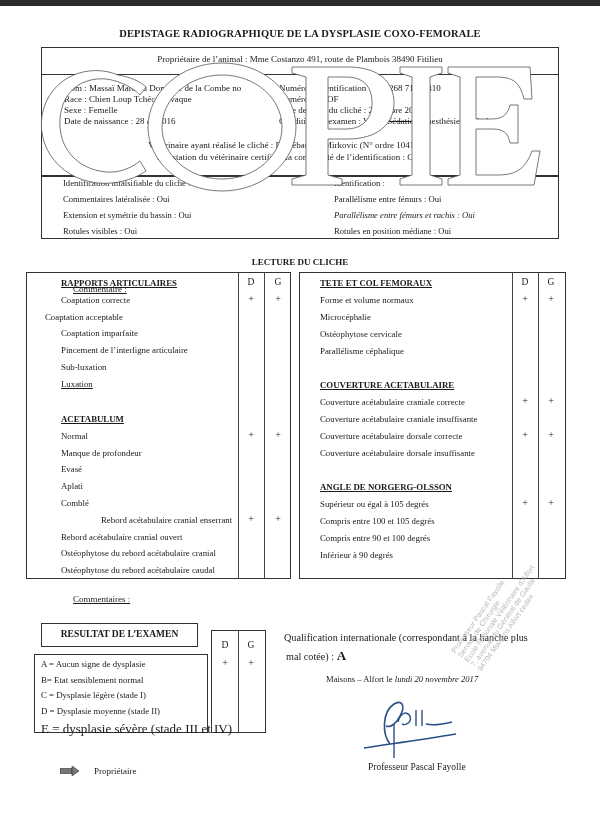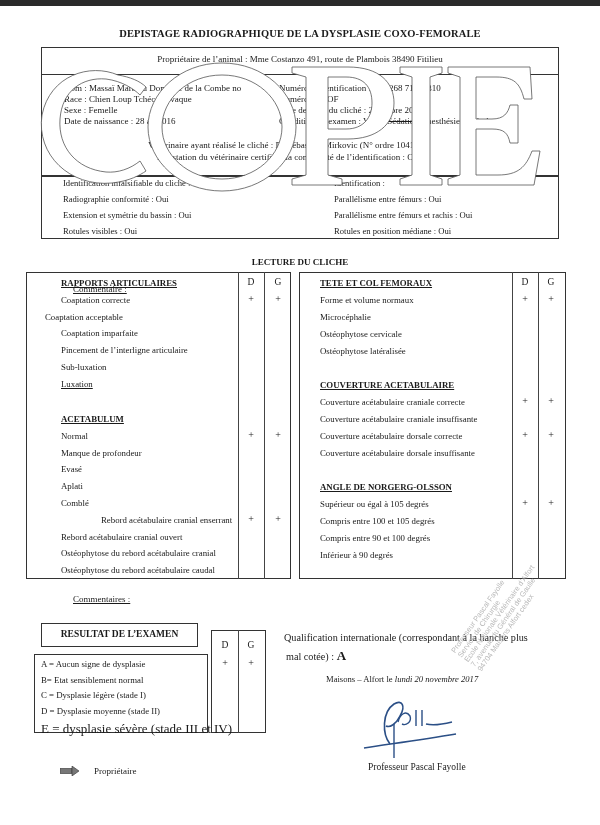--- a/index.html
+++ b/index.html
@@ -48,26 +48,26 @@
   <span>Conditions d’examen : Vigile</span>
   <span style="text-decoration:line-through;">Sédation</span>
   <span>Anesthésie générale</span>
 </div>
 
 <div class="abs t9" style="left:148px; top:140px;">Vétérinaire ayant réalisé le cliché : Dr Sébastien Mirkovic (N° ordre 10417)</div>
 <div class="abs t9" style="left:157px; top:152px;">Attestation du vétérinaire certifiant la conformité de l’identification : Oui</div>
 
 <div class="box" style="left:41px; top:176px; width:518px; height:63px;"></div>
 <div class="abs t85" style="left:63px; top:178px;">Identification infalsifiable du cliché : Oui</div>
-<div class="abs t85" style="left:63px; top:194px;">Radiographie conformité : Oui</div>
+<div class="abs t85" style="left:63px; top:194px;">Commentaires latéralisée : Oui</div>
 <div class="abs t85" style="left:63px; top:210px;">Extension et symétrie du bassin : Oui</div>
 <div class="abs t85" style="left:63px; top:226px;">Rotules visibles : Oui</div>
 <div class="abs t85" style="left:334px; top:178px;">Identification :</div>
 <div class="abs t85" style="left:334px; top:194px;">Parallélisme entre fémurs : Oui</div>
-<div class="abs t85" style="left:334px; top:210px;">Parallélisme entre fémurs et rachis : Oui</div>
+<div class="abs t85" style="left:334px; top:210px;font-style:italic;">Parallélisme entre fémurs et rachis : Oui</div>
 <div class="abs t85" style="left:334px; top:226px;">Rotules en position médiane : Oui</div>
 
 <div class="abs t9 u" style="left:73px; top:241px;margin-top:43px;">Commentaire :</div>
 <div class="abs b" style="left:0; width:600px; text-align:center; top:257px; font-size:9px;">LECTURE DU CLICHE</div>
 
 <div class="box" style="left:26px; top:272px; width:265px; height:307px;"></div>
 <div class="vline" style="left:238px; top:272px; height:307px;"></div>
 <div class="vline" style="left:264px; top:272px; height:307px;"></div>
 <div class="dg" style="left:241px; top:277px;">D</div>
 <div class="dg" style="left:268px; top:277px;">G</div>
@@ -102,21 +102,21 @@
 <div class="vline" style="left:538px; top:272px; height:307px;"></div>
 <div class="dg" style="left:515px; top:277px;">D</div>
 <div class="dg" style="left:541px; top:277px;">G</div>
 <div id="right-rows">
     <div class="rowtxt hdr" style="left: 320px; top: 278px;">TETE ET COL FEMORAUX</div>
     <div class="rowtxt" style="left: 320px; top: 295px;">Forme et volume normaux</div>
     <div class="mark" style="left: 515px; top: 293px;">+</div>
     <div class="mark" style="left: 541px; top: 293px;">+</div>
     <div class="rowtxt" style="left: 320px; top: 312px;">Microcéphalie</div>
     <div class="rowtxt" style="left: 320px; top: 329px;"> Ostéophytose cervicale</div>
-    <div class="rowtxt" style="left: 320px; top: 346px;">Ostéophytose latéralisée</div>
+    <div class="rowtxt" style="left: 320px; top: 346px;">Parallélisme céphalique</div>
     <div class="rowtxt hdr" style="left: 320px; top: 380px;">COUVERTURE ACETABULAIRE</div>
     <div class="rowtxt" style="left: 320px; top: 397px;">Couverture acétabulaire craniale correcte</div>
     <div class="mark" style="left: 515px; top: 395px;">+</div>
     <div class="mark" style="left: 541px; top: 395px;">+</div>
     <div class="rowtxt" style="left: 320px; top: 414px;">Couverture acétabulaire craniale insuffisante</div>
     <div class="rowtxt" style="left: 320px; top: 431px;">Couverture acétabulaire dorsale correcte</div>
     <div class="mark" style="left: 515px; top: 429px;">+</div>
     <div class="mark" style="left: 541px; top: 429px;">+</div>
     <div class="rowtxt" style="left: 320px; top: 448px;">Couverture acétabulaire dorsale insuffisante</div>
     <div class="rowtxt hdr" style="left: 320px; top: 482px;">ANGLE DE NORGERG-OLSSON</div>

